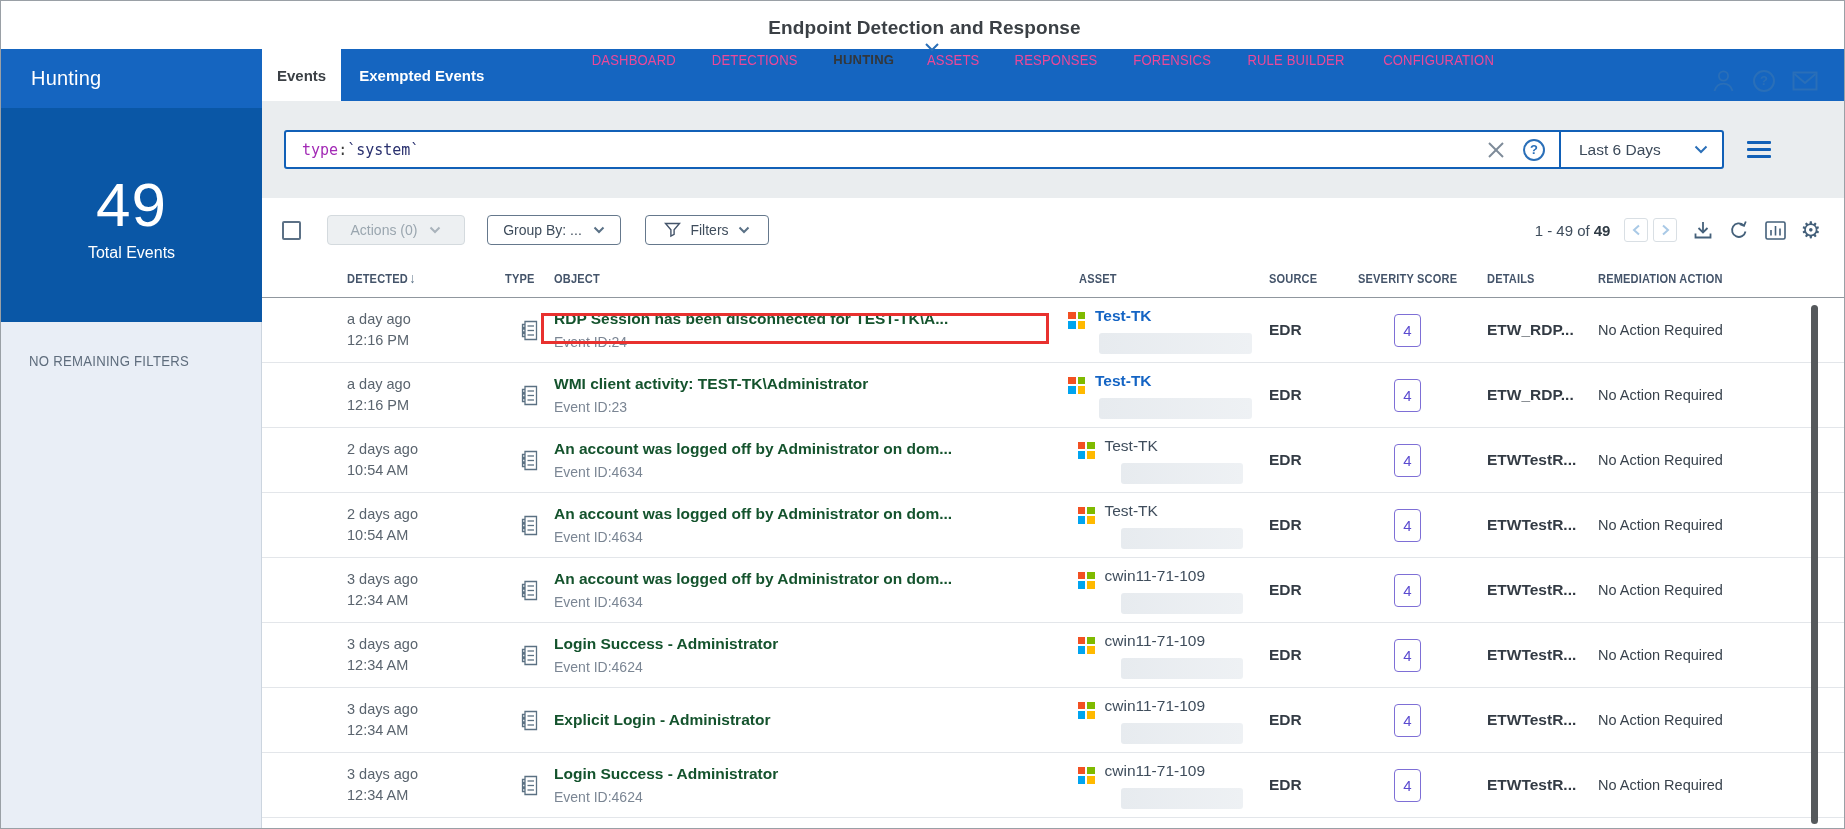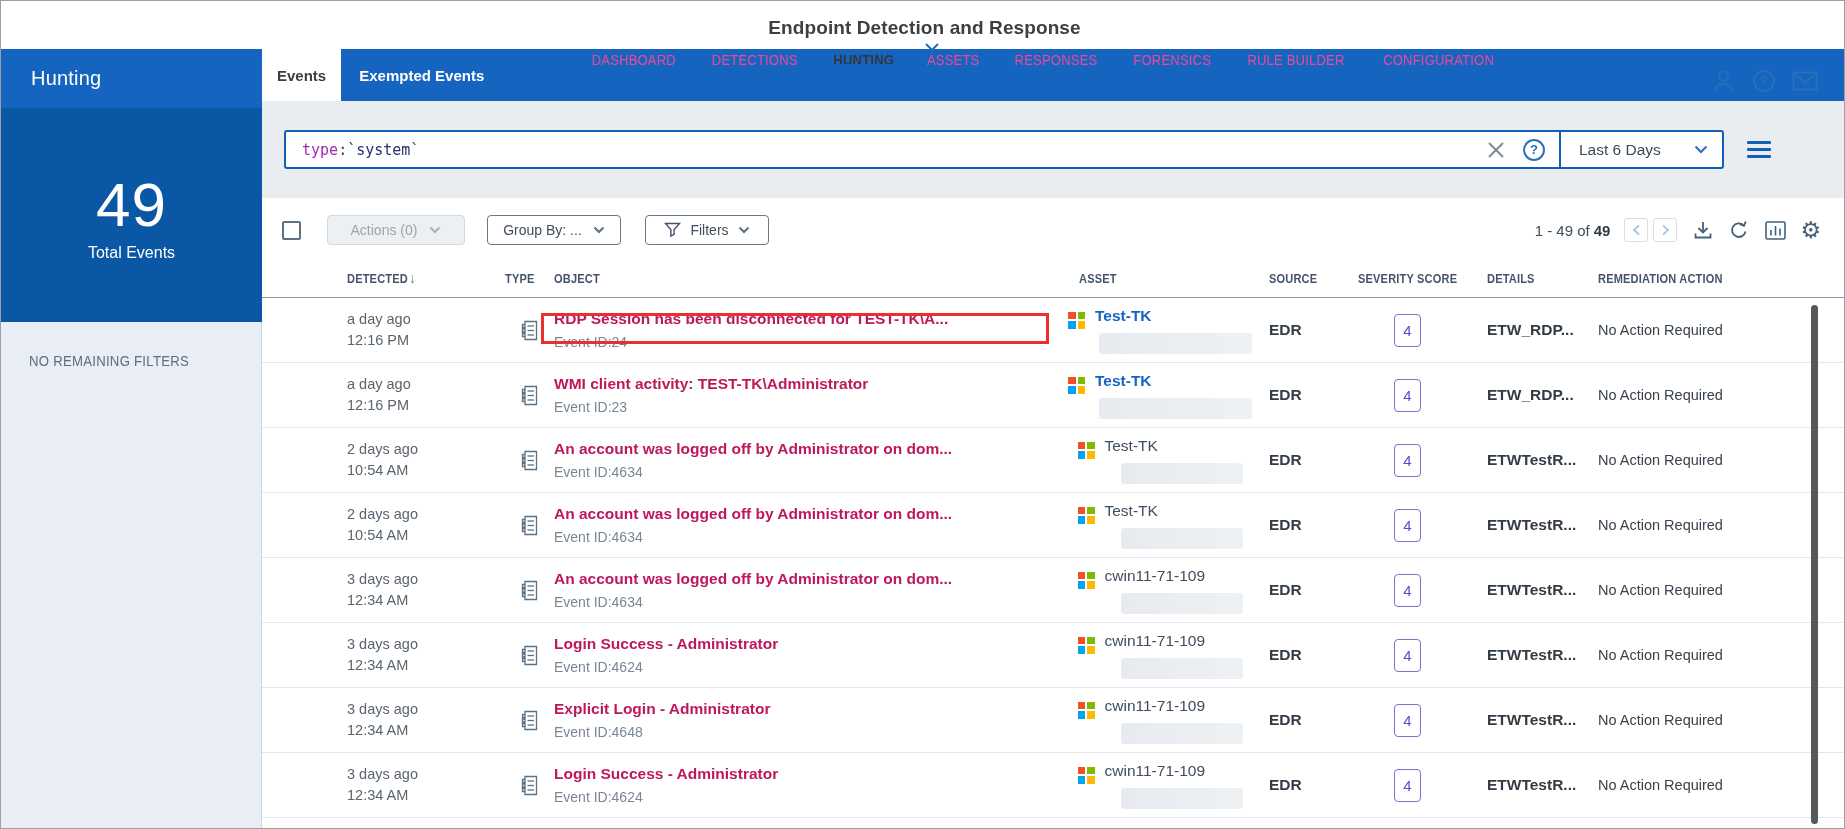--- a/index.html
+++ b/index.html
@@ -80,21 +80,21 @@
   .c-detected { width:158px; } .c-type { width:49px; } .c-object { width:497px; }
   .c-asset { width:218px; } .c-source { width:89px; } .c-severity { width:129px; }
   .c-details { width:111px; } .c-remediation { flex:1; }
 
   .tbody { flex:1; overflow:hidden; }
   .t-row { display:flex; height:65px; padding-left:85px; border-bottom:1px solid #e3e6ea; align-items:center; background:#fff; }
   .t-row .c { display:flex; flex-direction:column; justify-content:center; }
   .time-ago, .time { font-size:14.5px; color:#5a646e; line-height:21px; }
   .c-type { align-items:flex-start; padding-top:0; flex-direction:row !important; }
   .c-object { position:relative; }
-  .obj-title { font-size:15.5px; font-weight:700; color:#be185d; text-decoration:none; white-space:nowrap;
+  .obj-title { font-size:15.5px; font-weight:700; color:#14532d; text-decoration:none; white-space:nowrap;
                overflow:hidden; max-width:470px; cursor:pointer; }
   .obj-sub { font-size:14px; color:#7b8694; margin-top:6px; }
   .t-row.highlighted .c-object::before { content:""; position:absolute; left:-13px; right:2px; top:3px; bottom:6px;
                border:3px solid #e8312f; pointer-events:none; }
   .c-asset { flex-direction:row !important; gap:10px; align-items:center; }
   .win-logo { width:17px; height:17px; display:grid; grid-template-columns:1fr 1fr; grid-template-rows:1fr 1fr; gap:2px; flex:none; margin-top:-20px; }
   .win-logo i { display:block; }
   .asset-name { font-size:15.5px; color:#3f4d5c; text-decoration:none; white-space:nowrap; }
   .t-row.asset-em .asset-name { color:#1464c4; font-weight:700; cursor:pointer; }
   .blur-bar { height:21px; width:122px; background:linear-gradient(90deg,#e7ebef,#eef1f4); border-radius:3px; margin-top:8px; margin-left:16px; }
@@ -578,21 +578,20 @@
           <path d="M5 1.5h11.5v18H5z"></path>
                   <path d="M5 4.5H2.5v3H5M5 9H2.5v3H5M5 13.5H2.5v3H5"></path>
           <line x1="7.5" y1="6" x2="14" y2="6"></line>
                   <line x1="7.5" y1="10.5" x2="14" y2="10.5"></line>
                   <line x1="7.5" y1="15" x2="14" y2="15"></line>
         </svg>
       </span>
     </div>
     <div class="c c-object">
       <a class="obj-title">Explicit Login - Administrator</a>
-      <span class="obj-sub">Event ID:4648</span>
     </div>
     <div class="c c-asset">
       <span class="win-logo">
         <i style="background:#f25022"></i>
                 <i style="background:#7fba00"></i>
                 <i style="background:#00a4ef"></i>
                 <i style="background:#ffb900"></i>
       </span>
       <span style="display:flex;flex-direction:column;">
         <a class="asset-name">cwin11-71-109</a>

